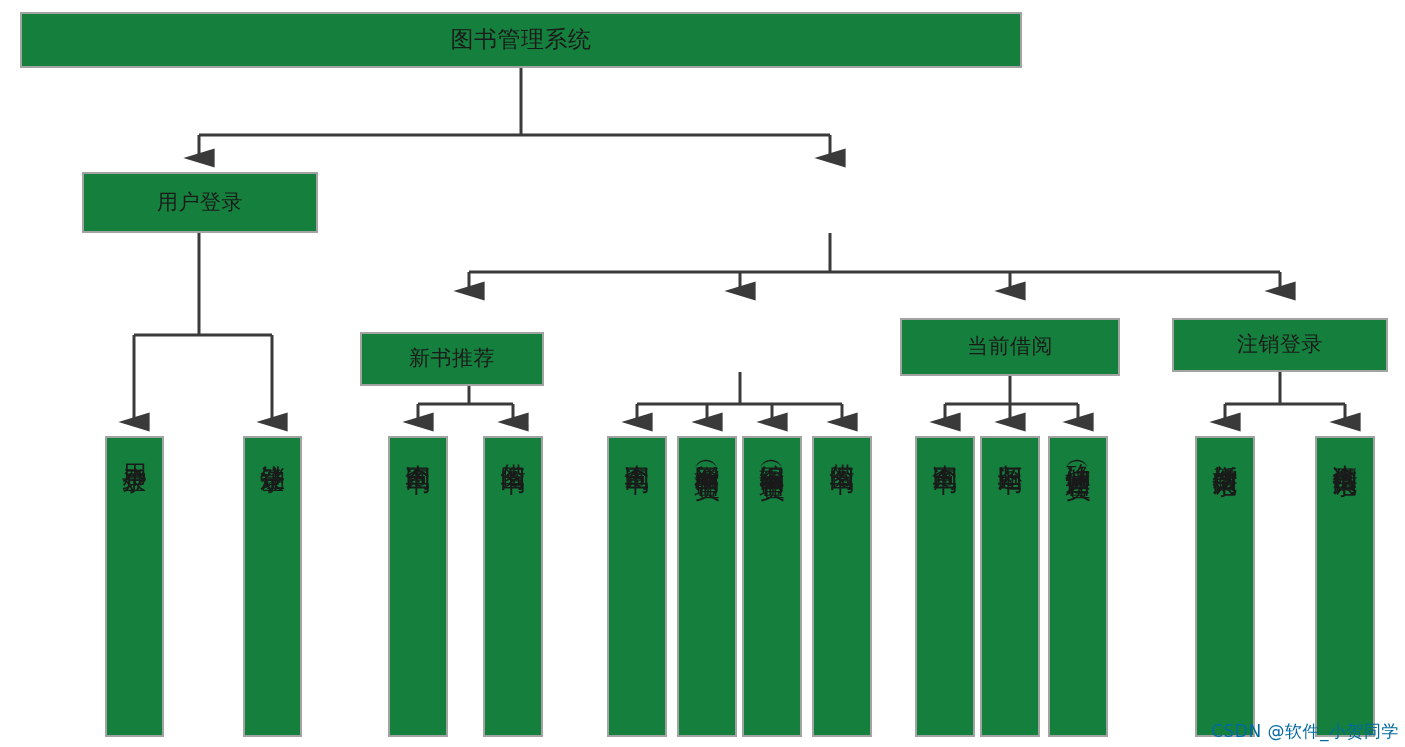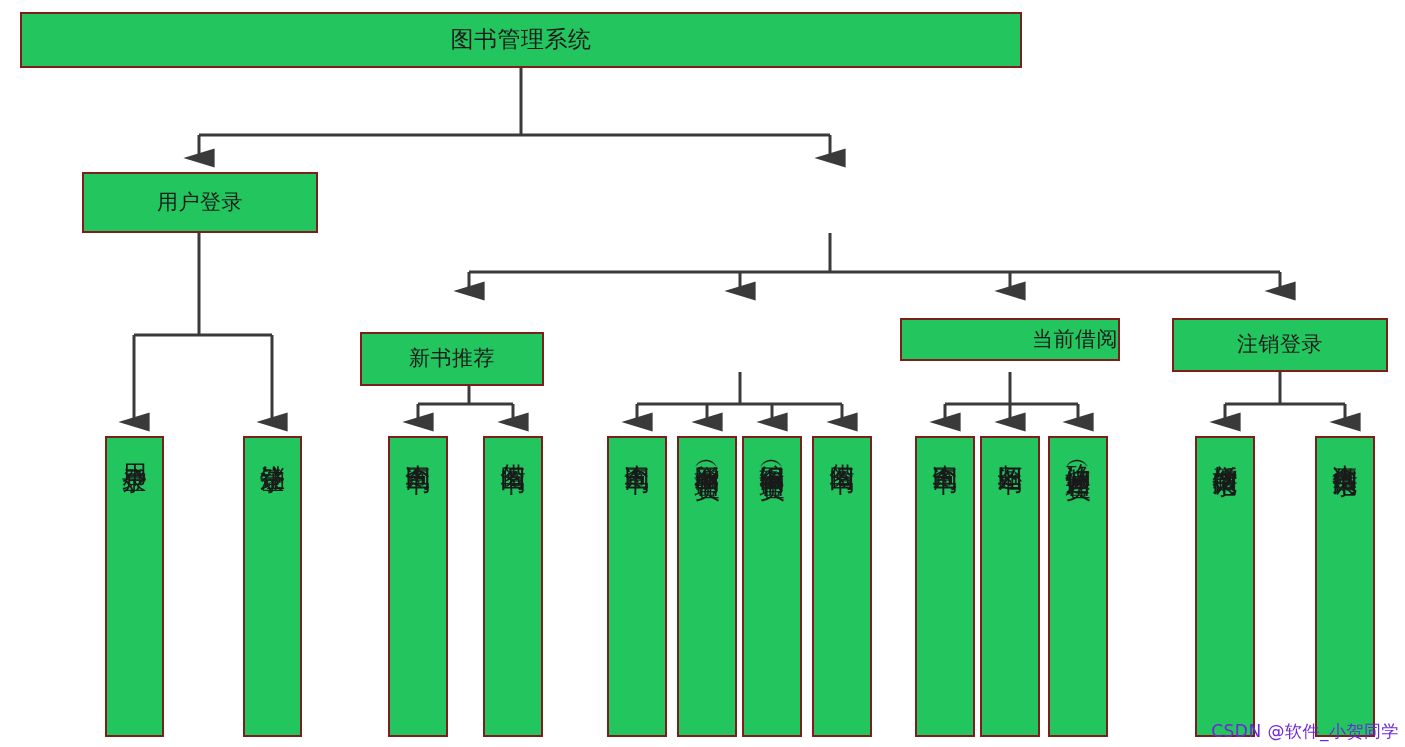--- a/index.html
+++ b/index.html
@@ -20,22 +20,22 @@
   #edge-layer {
     position: absolute;
     left: 0;
     top: 0;
     width: 1405px;
     height: 747px;
   }
   .node {
     position: absolute;
     box-sizing: border-box;
-    background: #22c55e;
-    border: 2px solid #7f1d1d;
+    background: #15803d;
+    border: 2px solid #a3a3a3;
     display: flex;
     align-items: center;
     justify-content: center;
     color: #1a1a1a;
   }
   .node.horizontal .node-label {
     writing-mode: horizontal-tb;
     font-size: 21px;
     line-height: 1.1;
     letter-spacing: 0.5px;
@@ -55,21 +55,21 @@
     margin: 0 auto;
   }
   .node.root .node-label {
     font-size: 23px;
   }
   .watermark {
     position: absolute;
     right: 6px;
     bottom: 4px;
     font-size: 17px;
-    color: #6d28d9;
+    color: #0369a1;
     letter-spacing: 0.5px;
     white-space: nowrap;
     font-family: "DejaVu Sans", "Liberation Sans", sans-serif;
   }
 </style>
 </head>
 <body>
 
 <div id="diagram-root">
 
@@ -142,21 +142,21 @@
   <div class="node horizontal" style="left:82px; top:172px; width:236px; height:61px;">
     <span class="node-label">用户登录</span>
   </div>
 
 
   <div class="node horizontal" style="left:360px; top:318px; width:184px; height:54px;margin-top:14px;">
     <span class="node-label">新书推荐</span>
   </div>
 
 
-  <div class="node horizontal" style="left:900px; top:318px; width:220px; height:43px;justify-content:flex-end;">
+  <div class="node horizontal" style="left:900px; top:318px; width:220px; height:58px;">
     <span class="node-label">当前借阅</span>
   </div>
 
   <div class="node horizontal" style="left:1172px; top:318px; width:216px; height:54px;">
     <span class="node-label">注销登录</span>
   </div>
 
   <div class="node vertical" style="left:105px; top:436px; width:59px; height:301px;">
     <span class="node-label">用户登录</span>
   </div>

